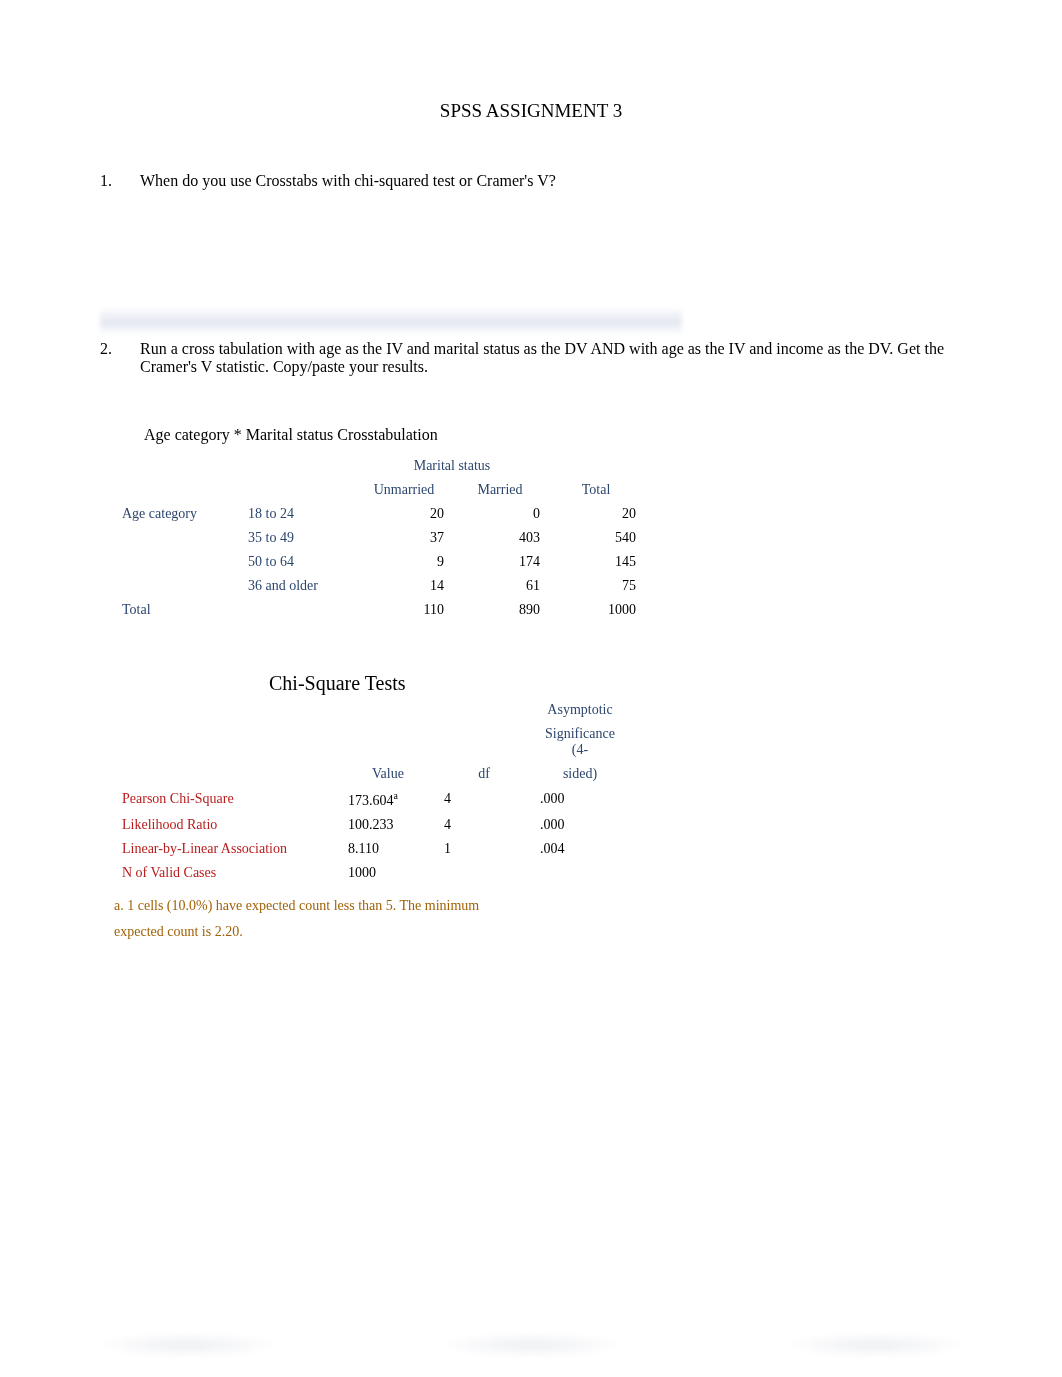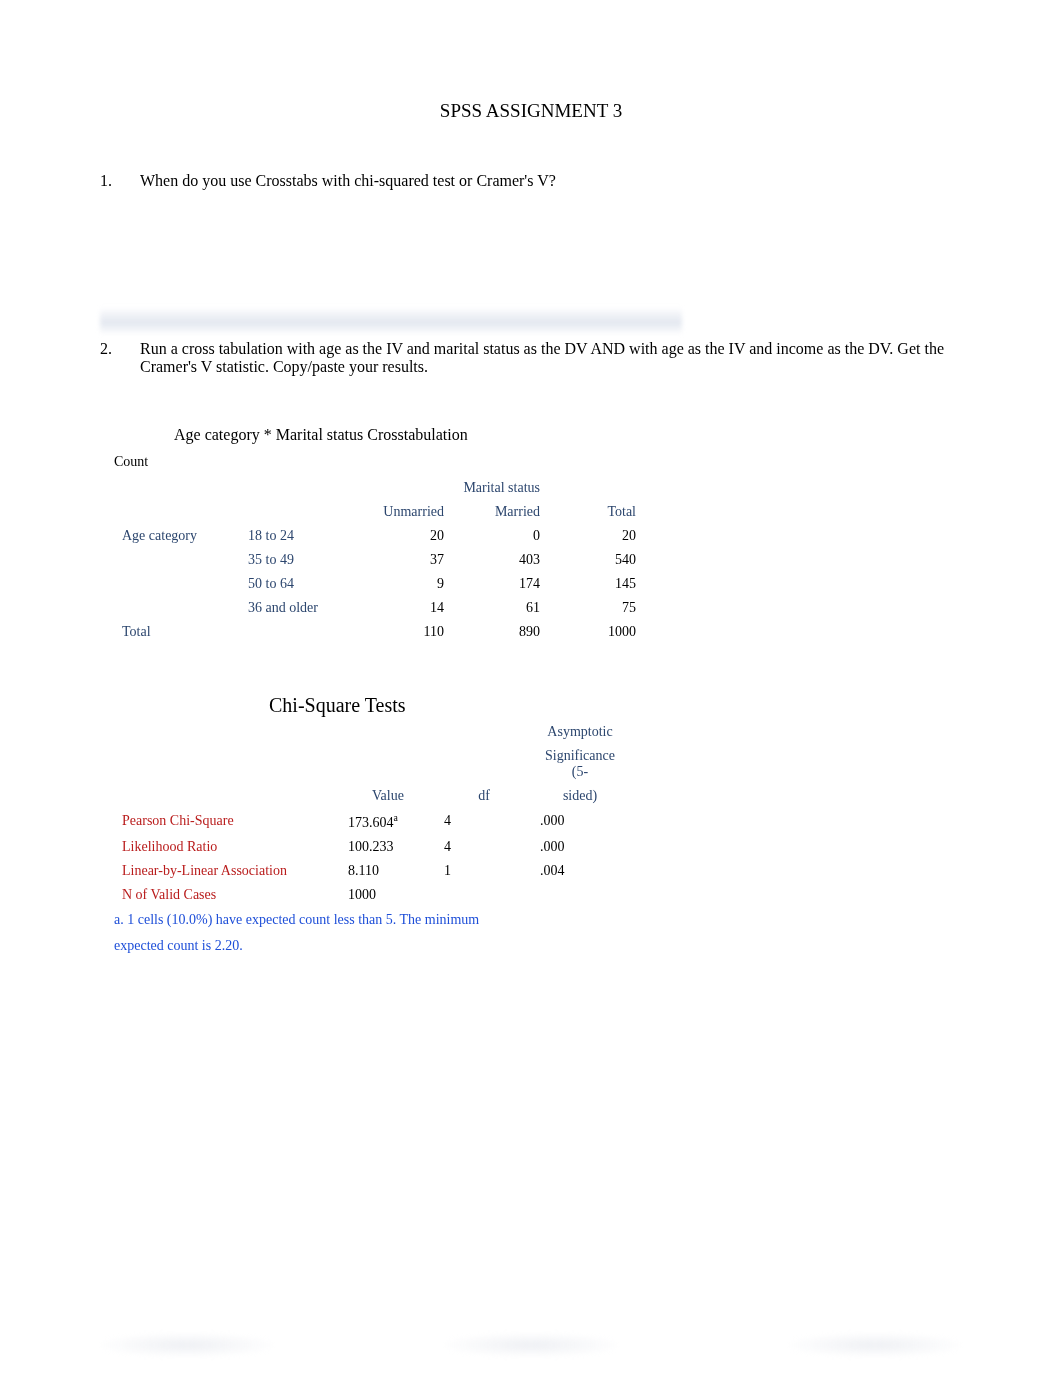--- a/index.html
+++ b/index.html
@@ -34,21 +34,21 @@
   }
   .q-text {
     flex: 1;
   }
   .crosstab-wrap {
     margin-left: 14px;
     margin-bottom: 50px;
   }
   .crosstab-title {
     font-size: 16px;
-    margin-left: 60px;
+    margin-left: 30px;
     margin-bottom: 10px;
   }
   .count-label {
     font-size: 14px;
     margin-bottom: 6px;
   }
   table.crosstab {
     border-collapse: collapse;
     font-size: 14px;
   }
@@ -65,21 +65,21 @@
   table.crosstab .rowlabel {
     color: #2c466e;
     width: 110px;
   }
   table.crosstab .catlabel {
     color: #2c466e;
     width: 100px;
   }
   table.crosstab .head {
     color: #2c466e;
-    text-align: right;
+    text-align: center;
   }
   .chisq-wrap {
     margin-left: 14px;
   }
   .chisq-title {
     font-size: 20px;
     margin-left: 155px;
     margin-bottom: 3px;
   }
   table.chisq {
@@ -98,22 +98,22 @@
   table.chisq .num {
     color: #000;
     width: 80px;
   }
   table.chisq .head {
     color: #2c466e;
     text-align: center;
   }
   .footnote {
     font-size: 14px;
-    margin-top: 0;
-    color: #1d4ed8;
+    margin-top: 8px;
+    color: #a16207;
     line-height: 1.9;
   }
   .sup {
     font-size: 0.7em;
     vertical-align: super;
   }
   
   .blur-band {
     position: absolute;
     left: 100px;
@@ -151,21 +151,20 @@
     <div class="q-text">When do you use Crosstabs   with chi-squared test or Cramer's V?</div>
   </div>
 
   <div class="question q2">
     <div class="q-num">2.</div>
     <div class="q-text">Run a cross tabulation with age as the IV and marital status as the DV AND with age as the IV and income as the DV. Get the Cramer's V statistic. Copy/paste your results.</div>
   </div>
 
   <div class="crosstab-wrap">
     <div class="crosstab-title">Age category * Marital status Crosstabulation</div>
-    <div class="count-label">Count</div>
 
     <table class="crosstab">
       <tbody>
           <tr>
         <td class="rowlabel"></td>
         <td class="catlabel"></td>
         <td class="head" colspan="2">Marital status</td>
         <td></td>
       </tr>
       <tr>
@@ -221,21 +220,21 @@
           <tr>
         <td></td>
             <td></td>
             <td></td>
         <td class="head">Asymptotic</td>
       </tr>
       <tr>
         <td></td>
             <td></td>
             <td></td>
-        <td class="head">Significance (5-</td>
+        <td class="head">Significance (4-</td>
       </tr>
       <tr>
         <td></td>
         <td class="head">Value</td>
         <td class="head">df</td>
         <td class="head">sided)</td>
       </tr>
       <tr>
         <td class="lab">Pearson Chi-Square</td>
         <td class="num"><span>173.604</span><span class="sup">a</span></td>

